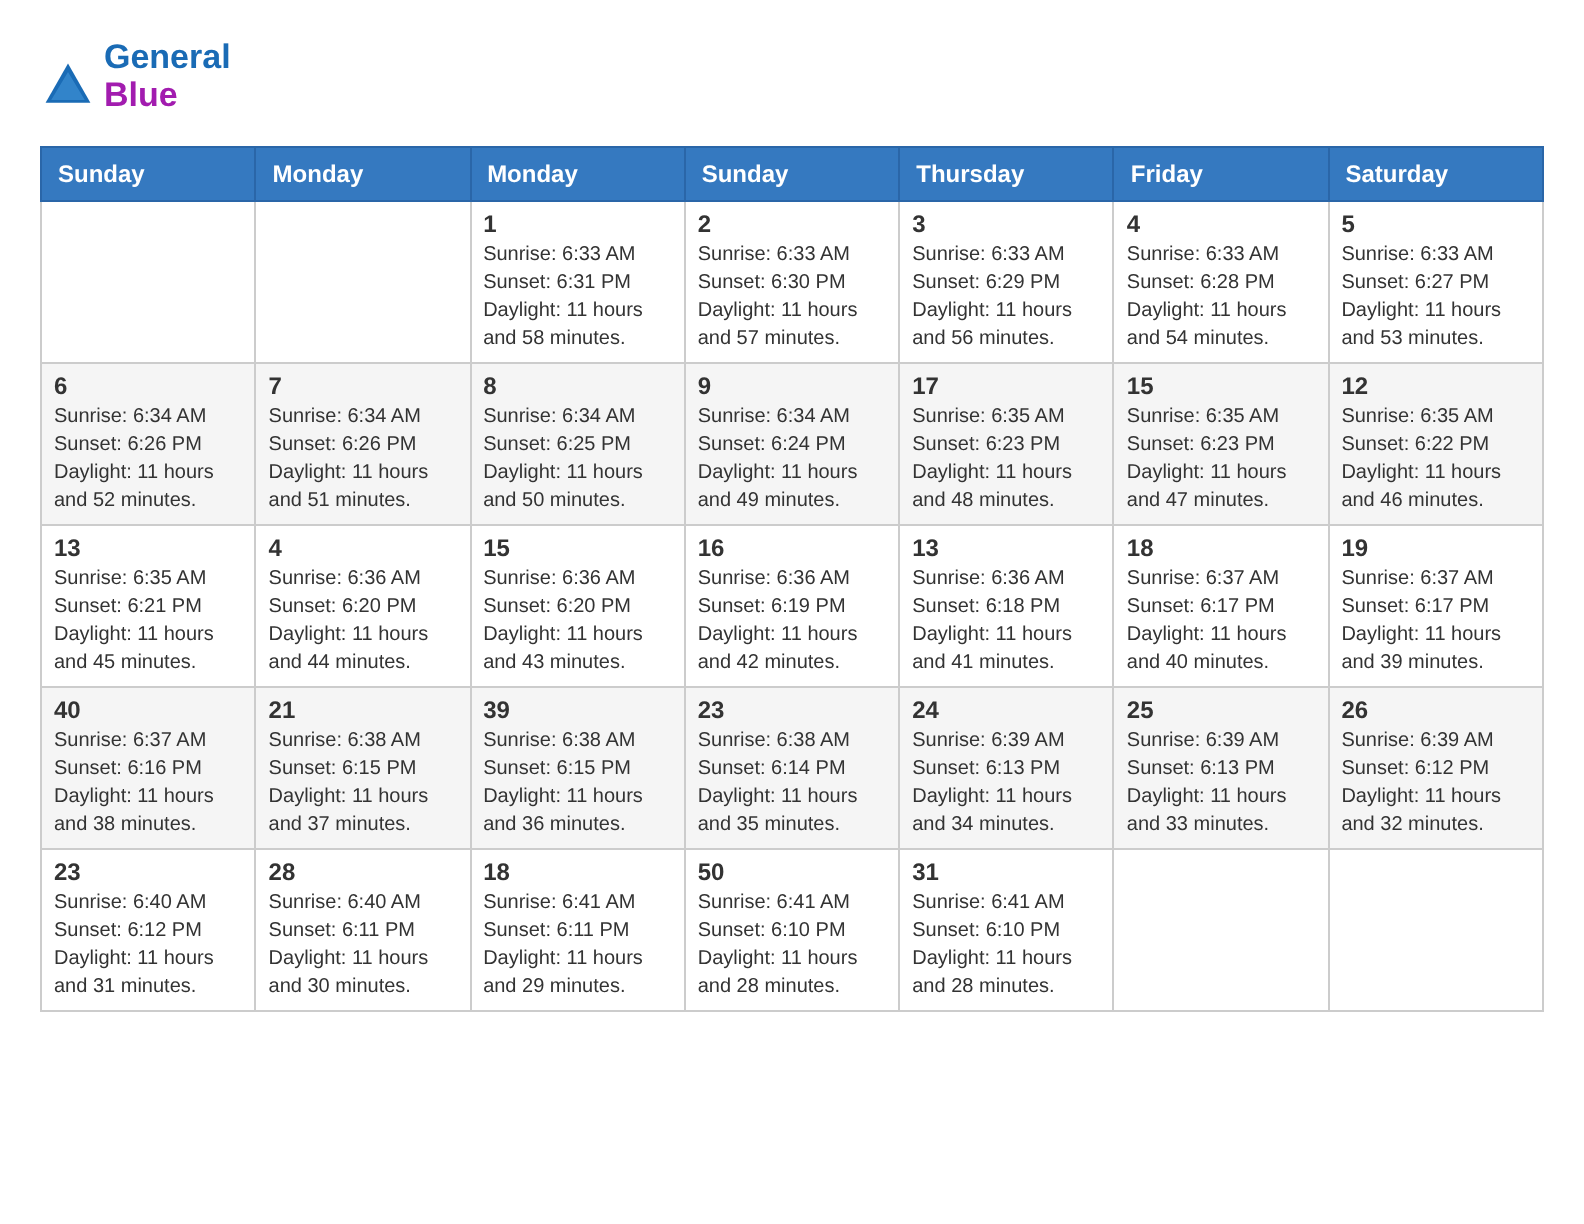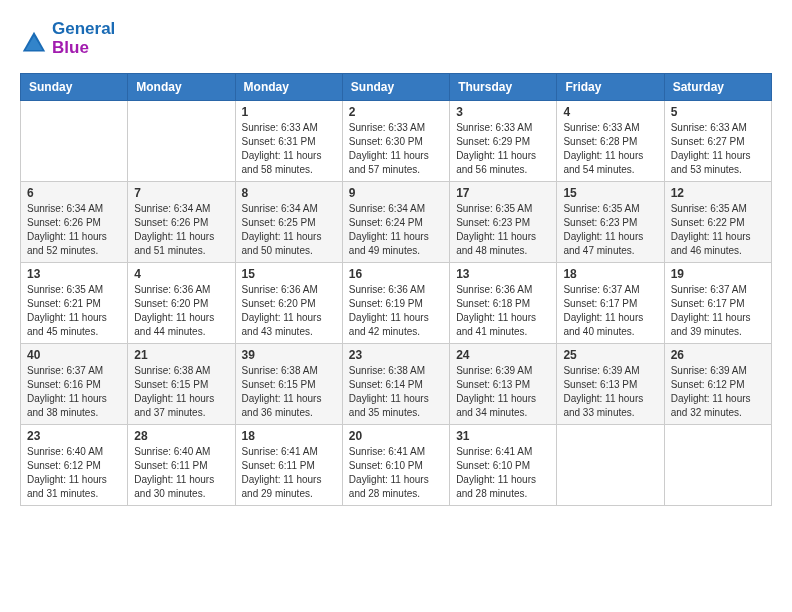--- a/index.html
+++ b/index.html
@@ -234,21 +234,21 @@
         </td>
         <td>
           <span class="day-num">28</span>
           <div class="cell-content">Sunrise: 6:40 AM<br>Sunset: 6:11 PM<br>Daylight: 11 hours and 30 minutes.</div>
         </td>
         <td>
           <span class="day-num">18</span>
           <div class="cell-content">Sunrise: 6:41 AM<br>Sunset: 6:11 PM<br>Daylight: 11 hours and 29 minutes.</div>
         </td>
         <td>
-          <span class="day-num">20</span>
+          <span class="day-num">50</span>
           <div class="cell-content">Sunrise: 6:41 AM<br>Sunset: 6:10 PM<br>Daylight: 11 hours and 28 minutes.</div>
         </td>
         <td>
           <span class="day-num">31</span>
           <div class="cell-content">Sunrise: 6:41 AM<br>Sunset: 6:10 PM<br>Daylight: 11 hours and 28 minutes.</div>
         </td>
         <td class="empty-cell"></td>
         <td class="empty-cell"></td>
       </tr>
     </tbody>

